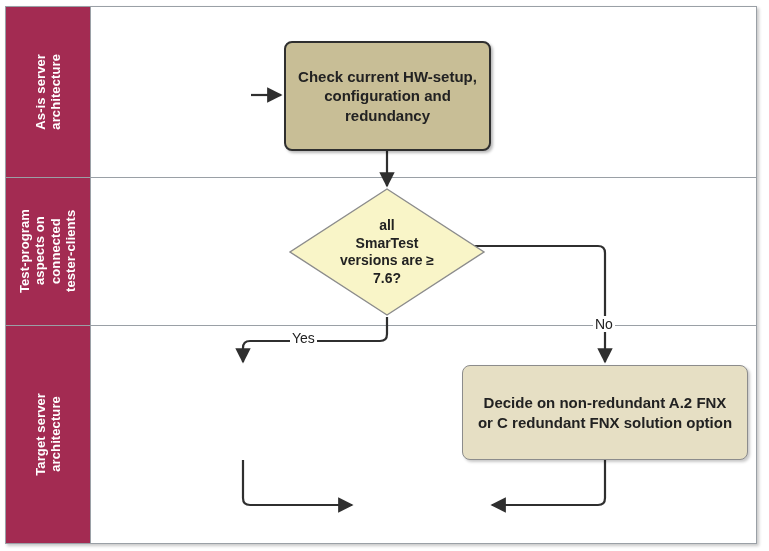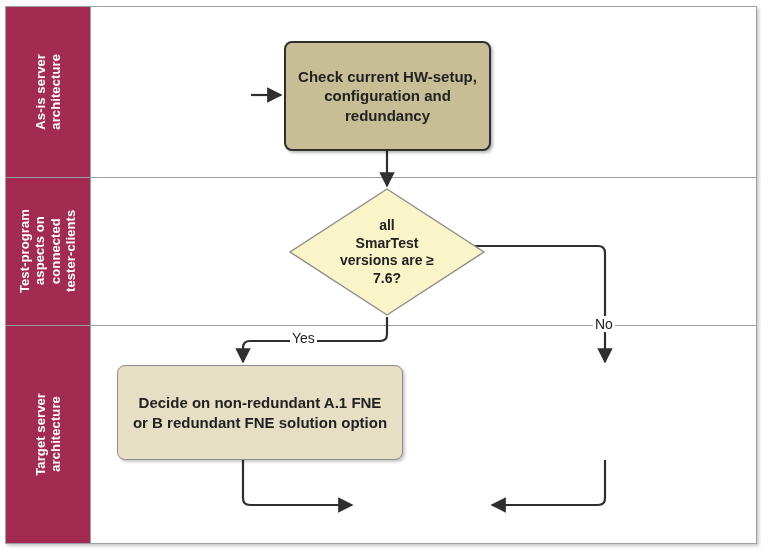--- a/index.html
+++ b/index.html
@@ -229,20 +229,20 @@
   <div class="decision-wrap" style="left:288px; top:187px; width:198px; height:130px;">
     <svg width="198" height="130" viewBox="0 0 198 130">
       <polygon points="99,2 196,65 99,128 2,65" fill="#F9F5C8" stroke="#8c8c8c" stroke-width="1.4"></polygon>
     </svg>
     <div class="decision-label">all
 SmarTest
 versions are ≥
 7.6?</div>
   </div>
 
-  <div class="shape process-light" style="left:117px; top:365px; width:286px; height:95px; white-space:pre-line;">
-    <span>Decide on non-redundant A.1 FNE
-or B redundant FNE solution option</span>
-  </div>
-
+
+  <div class="shape process-light" style="left:462px; top:365px; width:286px; height:95px; white-space:pre-line;">
+    <span>Decide on non-redundant A.2 FNX
+or C redundant FNX solution option</span>
+  </div>
 
 
 </div>
 
 </body></html>

